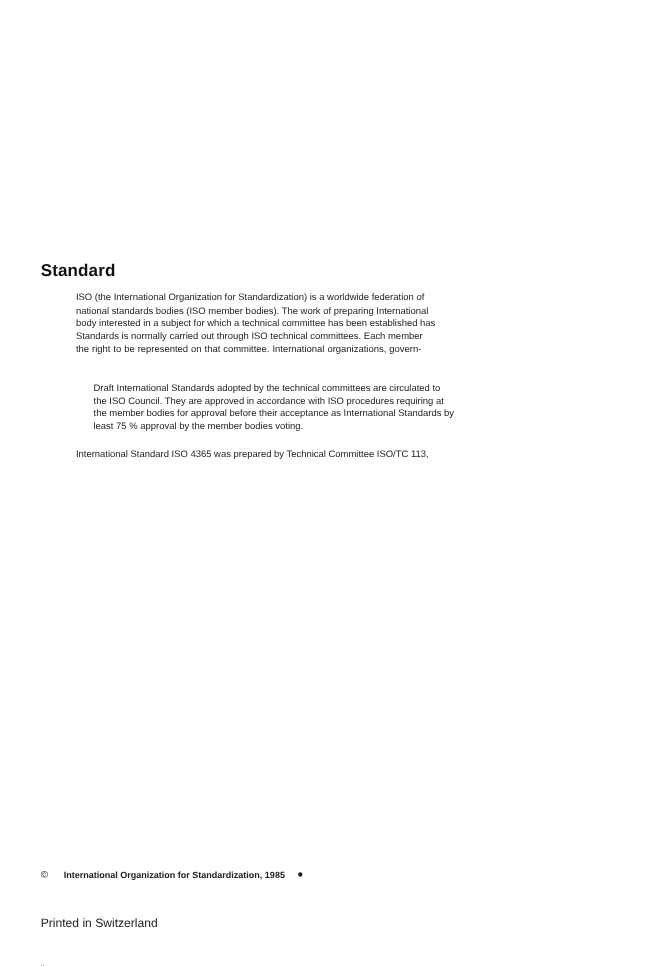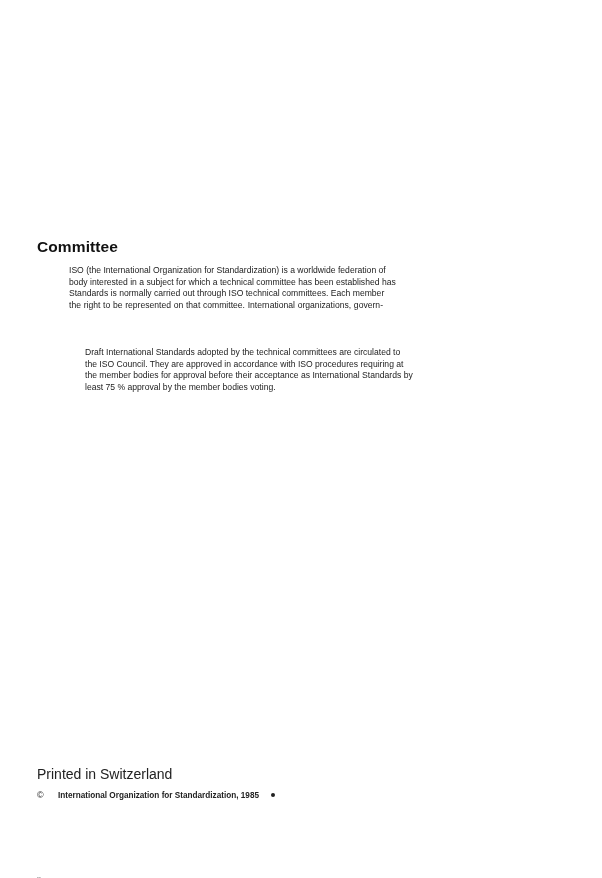--- a/index.html
+++ b/index.html
@@ -75,54 +75,56 @@
       border-radius: 50%;
       background: #222;
       margin-left: 10px;
       vertical-align: middle;
       position: relative;
       top: -1px;
     }
     .printed {
       position: absolute;
       left: 37px;
-      top: 766px;
-      font-size: 14px;
+      top: 834px;
+      font-size: 11px;
       color: #222;
     }
     .pagenum {
       position: absolute;
       left: 37px;
       top: 876px;
       font-size: 8.5px;
       color: #333;
     }
   </style>
 </head>
 <body>
 
 <div class="page">
 
-  <h1 class="title">Committee</h1>
+  <h1 class="title">Standard</h1>
 
   <div class="para p1">
     <span class="line">ISO (the International Organization for Standardization) is a worldwide federation of</span>
+    <span class="line">national standards bodies (ISO member bodies). The work of preparing International</span>
     <span class="line">body interested in a subject for which a technical committee has been established has</span>
     <span class="line">Standards is normally carried out through ISO technical committees. Each member</span>
     <span class="line">the right to be represented on that committee. International organizations, govern-</span>
   </div>
 
   <div class="para p2">
     <span class="line">Draft International Standards adopted by the technical committees are circulated to</span>
     <span class="line">the ISO Council. They are approved in accordance with ISO procedures requiring at</span>
     <span class="line">the member bodies for approval before their acceptance as International Standards by</span>
     <span class="line last">least 75 % approval by the member bodies voting.</span>
   </div>
 
   <div class="para p3">
+    <span class="line last">International Standard ISO 4365 was prepared by Technical Committee ISO/TC 113,</span>
   </div>
 
   <div class="copyright">
     <span class="sym">©</span>
     <span>International Organization for Standardization, 1985</span>
     <span class="bullet"></span>
   </div>
 
   <div class="printed">Printed in Switzerland</div>
 

